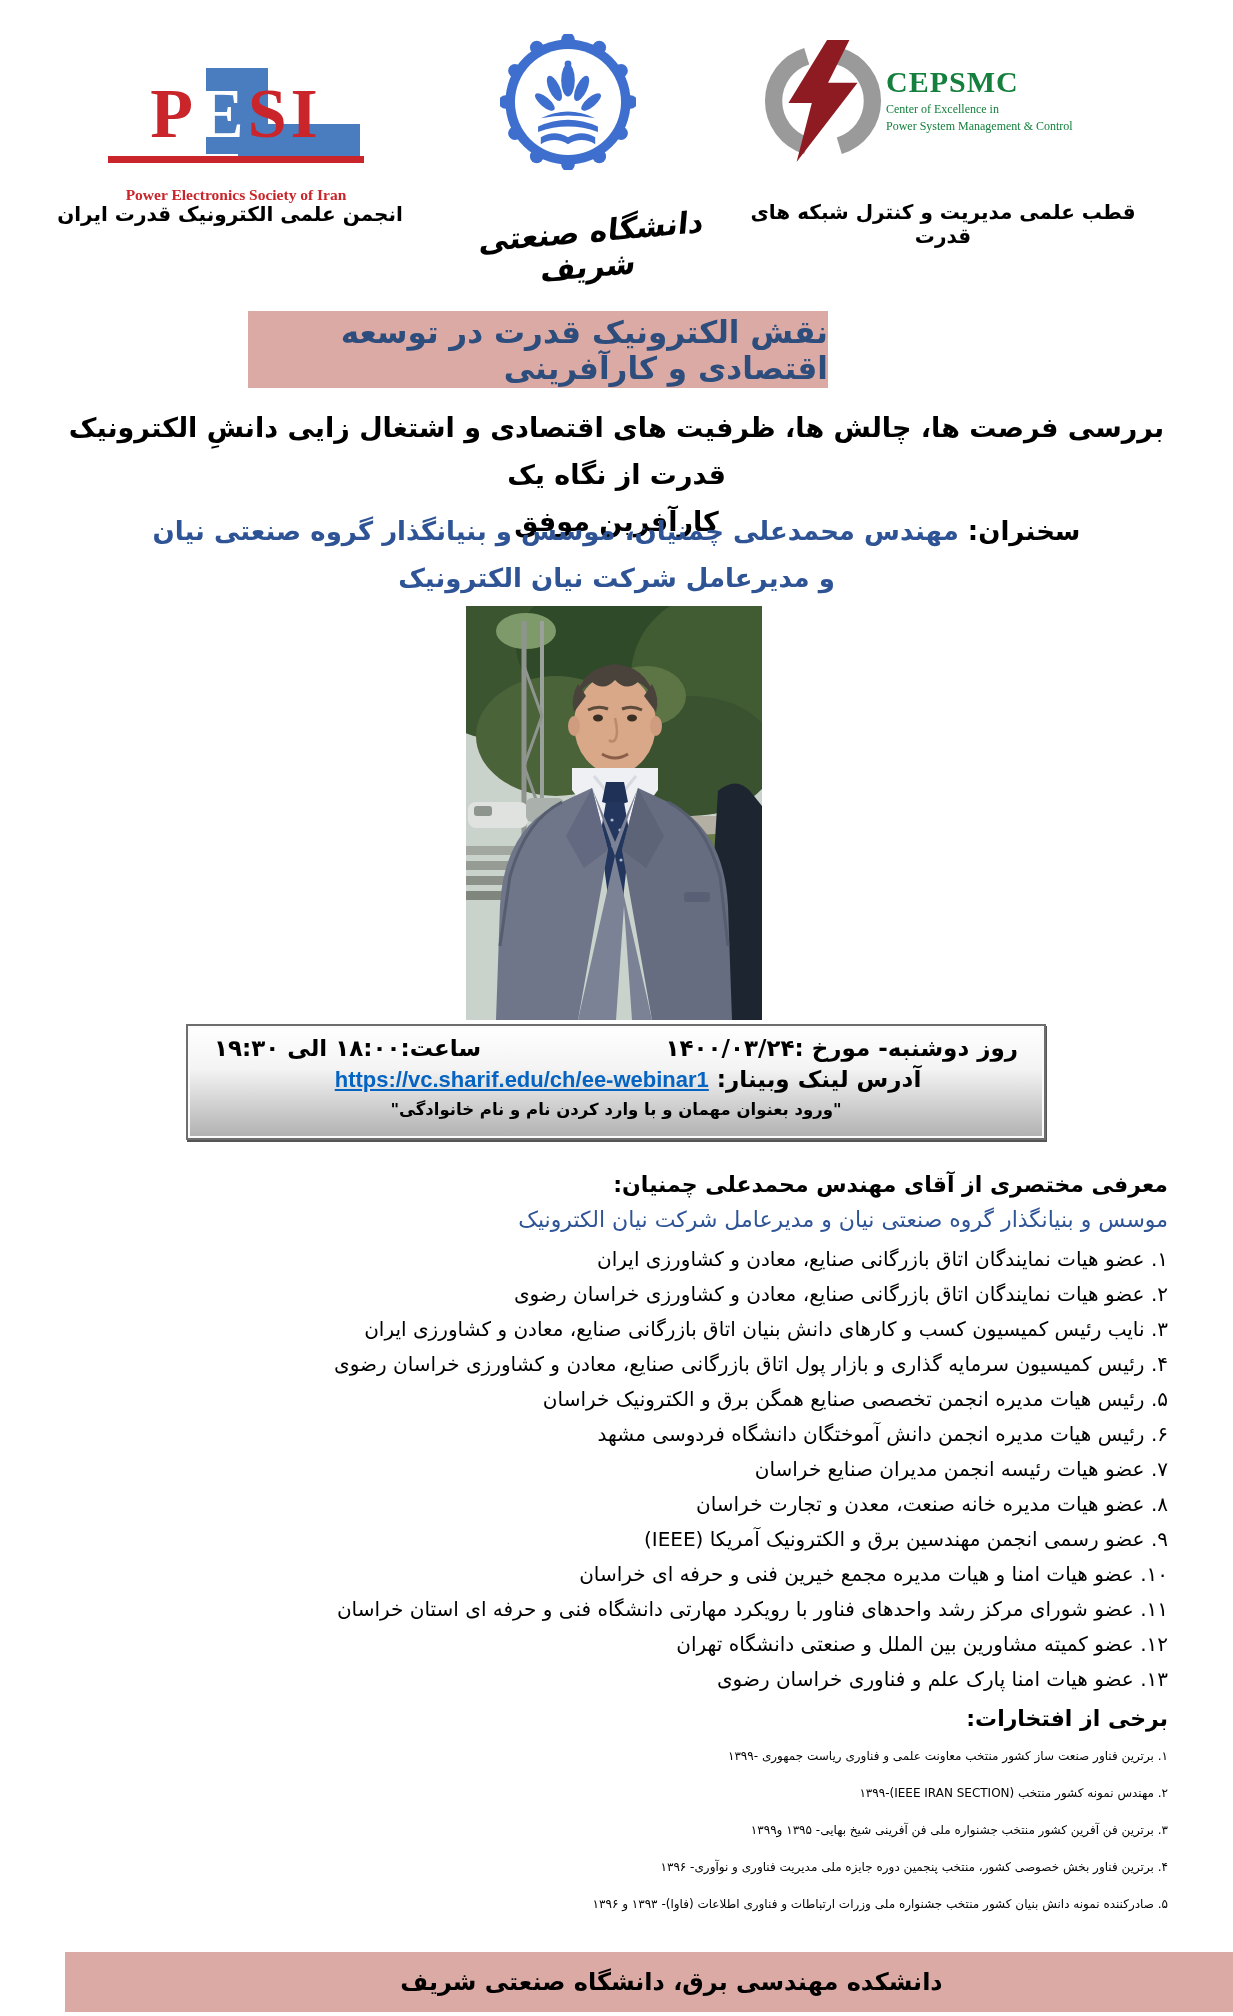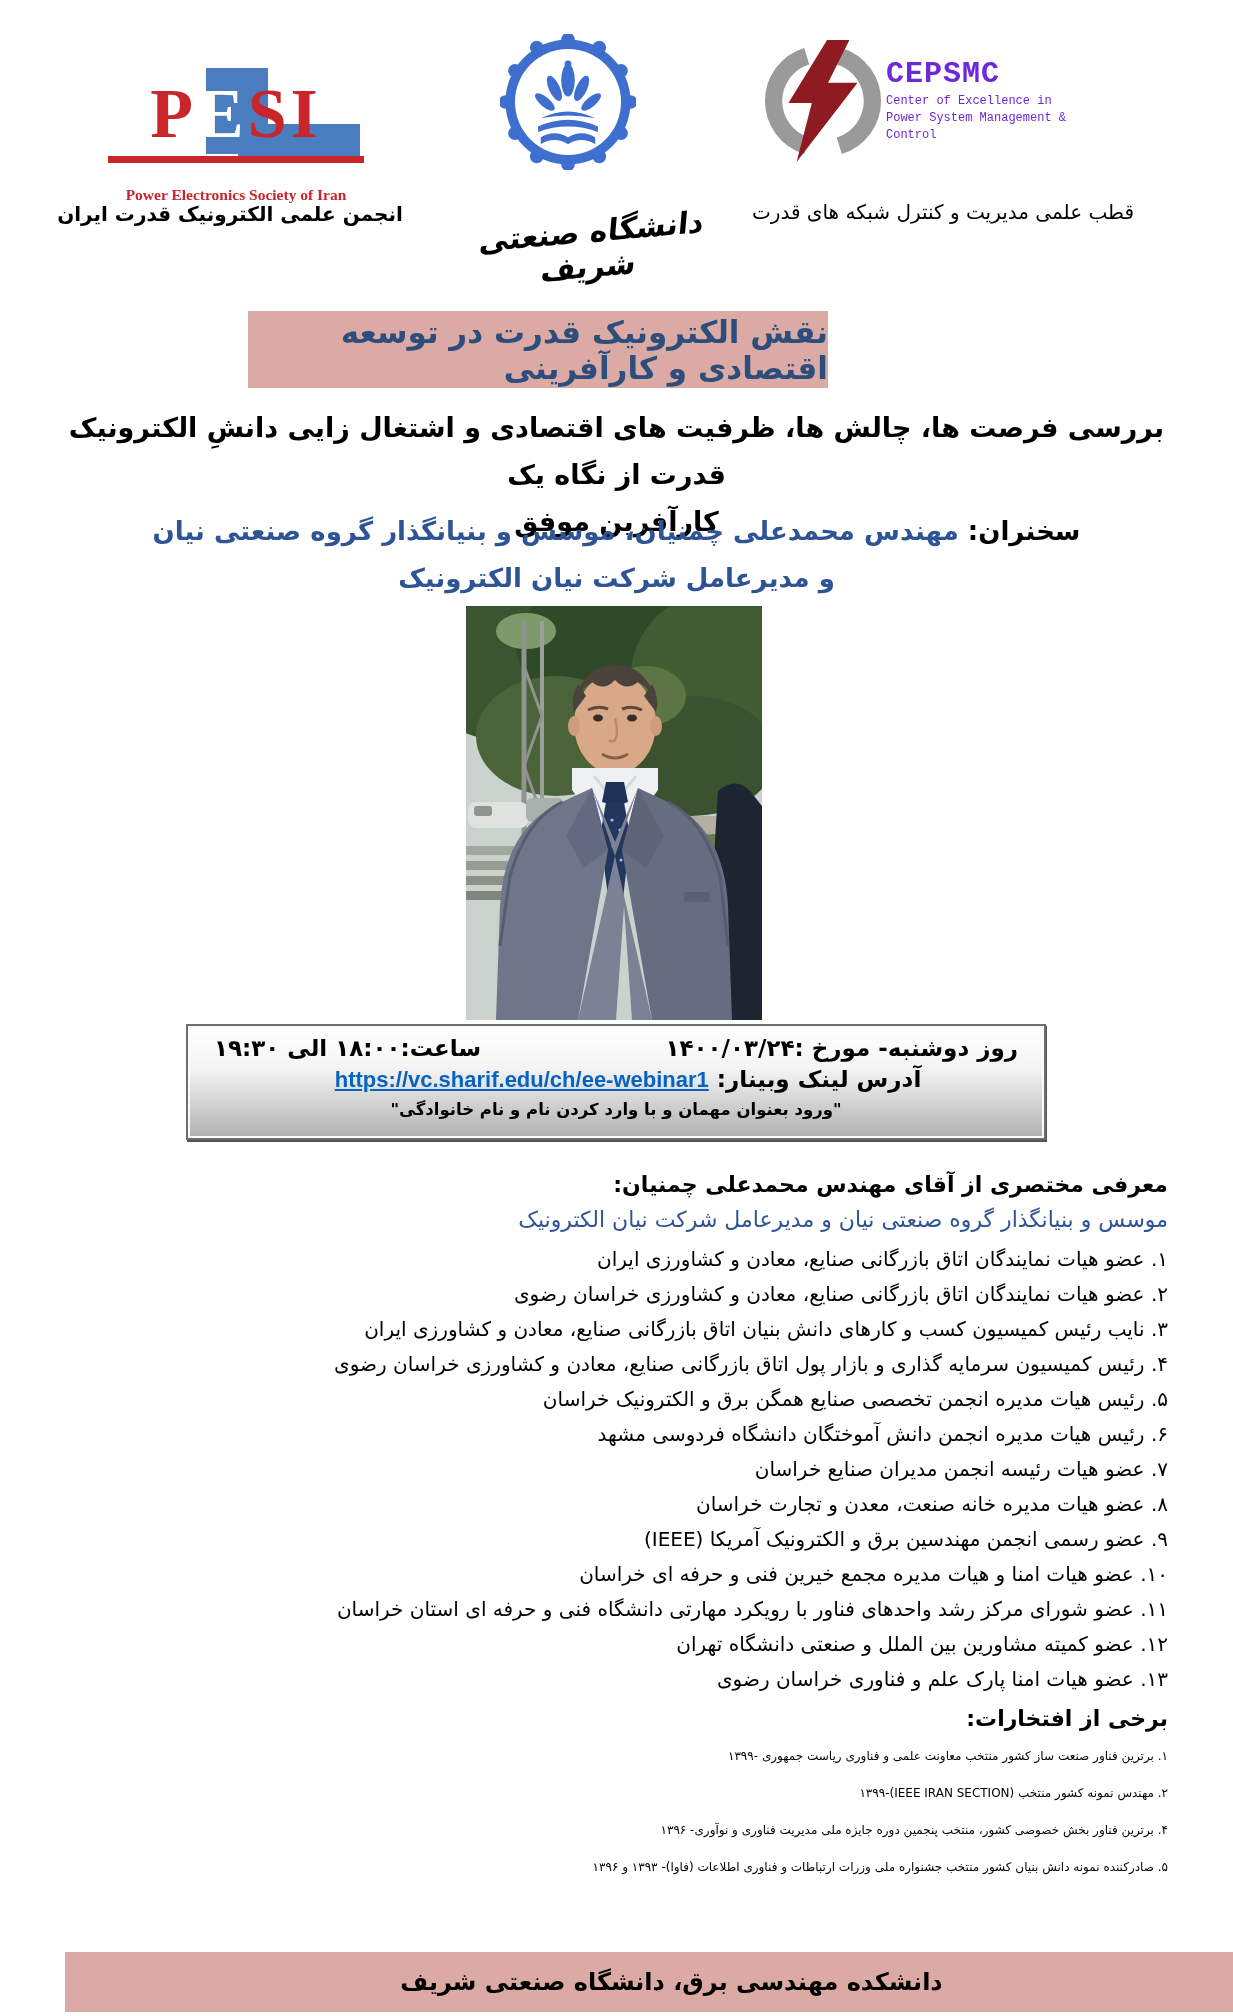--- a/index.html
+++ b/index.html
@@ -13,26 +13,26 @@
   .pesi-blue-base{position:absolute;left:130px;top:56px;width:122px;height:32px;background:#4a7cc0;}
   .pesi-letters{position:absolute;left:0;top:6px;width:100%;text-align:center;
     font-family:"Liberation Serif", serif;font-weight:bold;font-size:70px;line-height:80px;color:#c9252b;letter-spacing:4px;}
   .pesi-letters .e{color:#ffffff;}
   .pesi-underline{position:absolute;left:0;top:88px;width:100%;height:7px;background:#c9252b;}
   .pesi-caption{margin-top:18px;text-align:center;color:#c9252b;font-weight:bold;font-size:15.5px;font-family:"Liberation Serif", serif;}
 
   .sharif{position:absolute;left:500px;top:34px;width:136px;height:136px;}
   .cepsmc{position:absolute;left:762px;top:40px;width:360px;display:flex;align-items:center;}
   .cepsmc-mark{width:122px;height:122px;flex:0 0 auto;}
-  .cepsmc-text{margin-left:2px;color:#6d28d9;font-family:Liberation Mono, monospace;}
+  .cepsmc-text{margin-left:2px;color:#15803d;font-family:Liberation Serif, serif;}
   .cepsmc-acronym{font-size:30px;font-weight:bold;letter-spacing:1px;line-height:30px;}
   .cepsmc-caption{font-size:12px;line-height:17px;margin-top:4px;}
 
   
-  .label-right{position:absolute;left:728px;top:200px;width:430px;text-align:center;font-weight:normal;font-size:20px;direction:rtl;}
+  .label-right{position:absolute;left:728px;top:200px;width:430px;text-align:center;font-weight:bold;font-size:20px;direction:rtl;}
   .label-left{position:absolute;left:50px;top:202px;width:360px;text-align:center;font-weight:bold;font-size:20px;direction:rtl;}
   .calligraphy{position:absolute;left:440px;top:214px;width:300px;text-align:center;direction:rtl;
     font-size:30px;font-weight:bold;transform:rotate(-5deg) skewX(-10deg);color:#000;}
 
   
   .title-box{position:absolute;left:248px;top:311px;width:580px;height:77px;background:#dcaaa4;
     display:flex;align-items:center;justify-content:center;}
   .title-box span{color:#2d4d7c;font-weight:bold;font-size:31px;direction:rtl;}
   .subtitle{position:absolute;left:40px;top:404px;width:1153px;text-align:center;direction:rtl;
     font-weight:bold;font-size:27px;line-height:47px;color:#000;}
@@ -251,20 +251,21 @@
         <div class="list-line">۹. عضو رسمی انجمن مهندسین برق و الکترونیک آمریکا (IEEE)</div>
         <div class="list-line">۱۰. عضو هیات امنا و هیات مدیره مجمع خیرین فنی و حرفه ای خراسان</div>
         <div class="list-line">۱۱. عضو شورای مرکز رشد واحدهای فناور با رویکرد مهارتی دانشگاه فنی و حرفه ای استان خراسان</div>
         <div class="list-line">۱۲. عضو کمیته مشاورین بین الملل و صنعتی دانشگاه تهران</div>
         <div class="list-line">۱۳. عضو هیات امنا پارک علم و فناوری خراسان رضوی</div>
       </div>
     <div class="honors-heading">برخی از افتخارات:</div>
     <div class="honors-list">
         <div class="list-line">۱. برترین فناور صنعت ساز کشور منتخب معاونت علمی و فناوری ریاست جمهوری -۱۳۹۹</div>
         <div class="list-line">۲. مهندس نمونه کشور منتخب (IEEE IRAN SECTION)-۱۳۹۹</div>
+        <div class="list-line">۳. برترین فن آفرین کشور منتخب جشنواره ملی فن آفرینی شیخ بهایی- ۱۳۹۵ و۱۳۹۹</div>
         <div class="list-line">۴. برترین فناور بخش خصوصی کشور، منتخب پنجمین دوره جایزه ملی مدیریت فناوری و نوآوری- ۱۳۹۶</div>
         <div class="list-line">۵. صادرکننده نمونه دانش بنیان کشور منتخب جشنواره ملی وزرات ارتباطات و فناوری اطلاعات (فاوا)- ۱۳۹۳ و ۱۳۹۶</div>
       </div>
   </div>
 
   <div class="footer-bar">
     <span>دانشکده مهندسی برق، دانشگاه صنعتی شریف</span>
   </div>
 
 </div>

